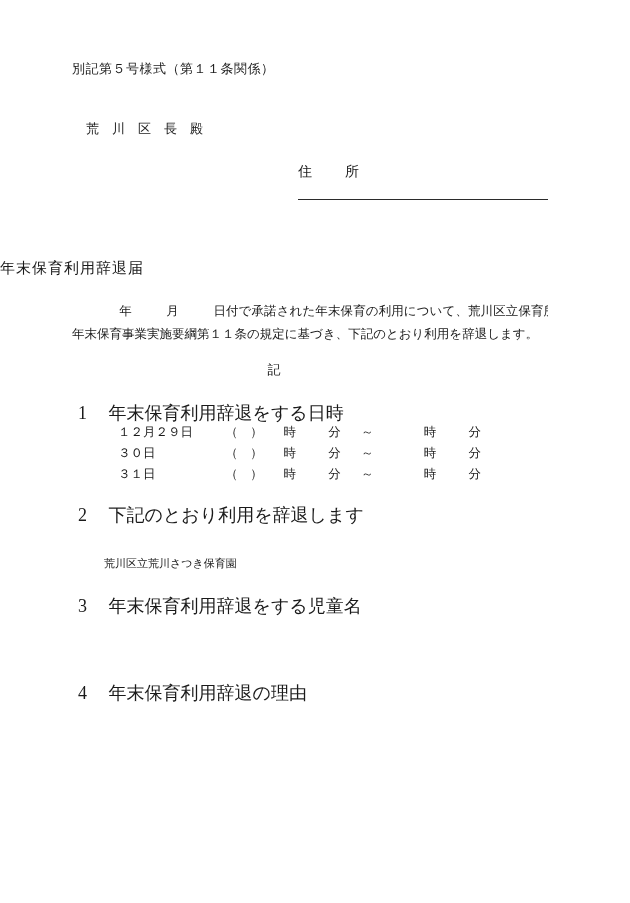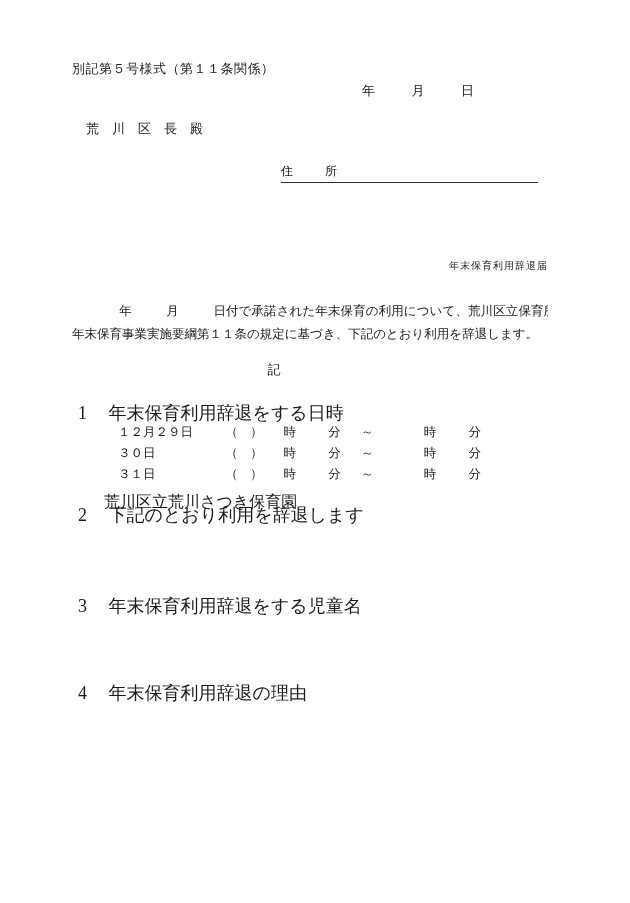--- a/index.html
+++ b/index.html
@@ -43,38 +43,38 @@
   #date-line .dgap { display: inline-block; width: 30px; }
 
   #addressee {
     left: 86px;
     top: 120px;
   }
 
   
   .field {
     position: absolute;
-    left: 281px;
+    left: 298px;
     width: 257px;
     border-bottom: 1px solid #2b2b2b;
-    padding-bottom: 2px;
-    font-size: 12px;
+    padding-bottom: 18px;
+    font-size: 14px;
     white-space: nowrap;
   }
   #field-address { top: 163px; }
   #field-guardian { top: 203px; }
   .field .lbl-gap { display: inline-block; width: 26px; }
 
   
   #doc-title {
     left: 0;
     right: 0;
     top: 259px;
-    text-align: right;
-    font-size: 10px;
+    text-align: left;
+    font-size: 15px;
     letter-spacing: 1px;
   }
 
   
   #body-paragraph {
     position: absolute;
     left: 72px;
     width: 484px;
     top: 300px;
     font-size: 12.5px;
@@ -131,40 +131,33 @@
   .time-row .g1 { display: inline-block; width: 22px; }
   .time-row .g2 { display: inline-block; width: 26px; }
   .time-row .g3 { display: inline-block; width: 14px; }
   .time-row .g4 { display: inline-block; width: 44px; }
   .time-row .g5 { display: inline-block; width: 26px; }
 
   
   #item2-value {
     position: absolute;
     left: 104px;
-    top: 492px;
-    font-size: 16px;
+    top: 556px;
+    font-size: 11px;
     white-space: nowrap;
     text-align: center;
   }
 </style>
 </head>
 <body>
 
 <div class="page">
 
   <div class="row t13" id="form-number">別記第５号様式（第１１条関係）</div>
 
-  <div class="row t13" id="date-line">
-    <span>年</span>
-    <span class="dgap"></span>
-    <span>月</span>
-    <span class="dgap"></span>
-    <span>日</span>
-  </div>
 
   <div class="row t13" id="addressee">荒　川　区　長　殿</div>
 
   <div class="field" id="field-address">
     <span>住</span>
     <span class="lbl-gap"></span>
     <span>所</span>
     <span></span>
   </div>
 

